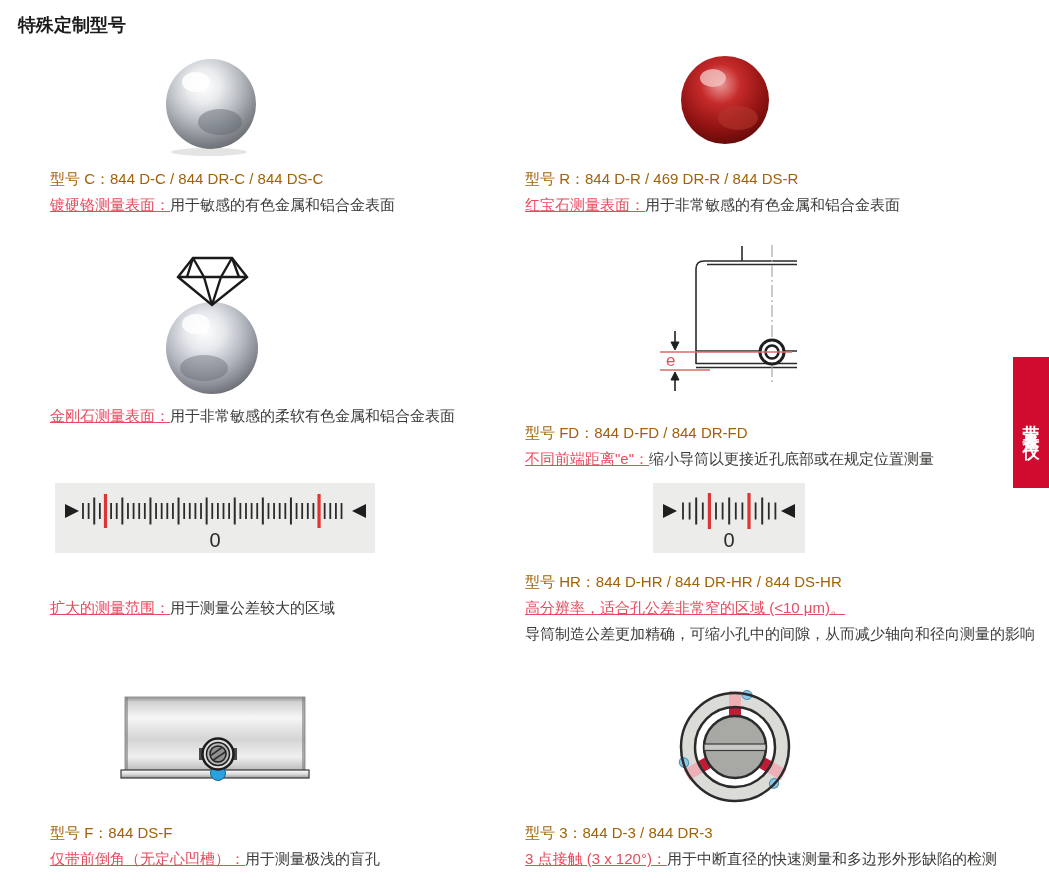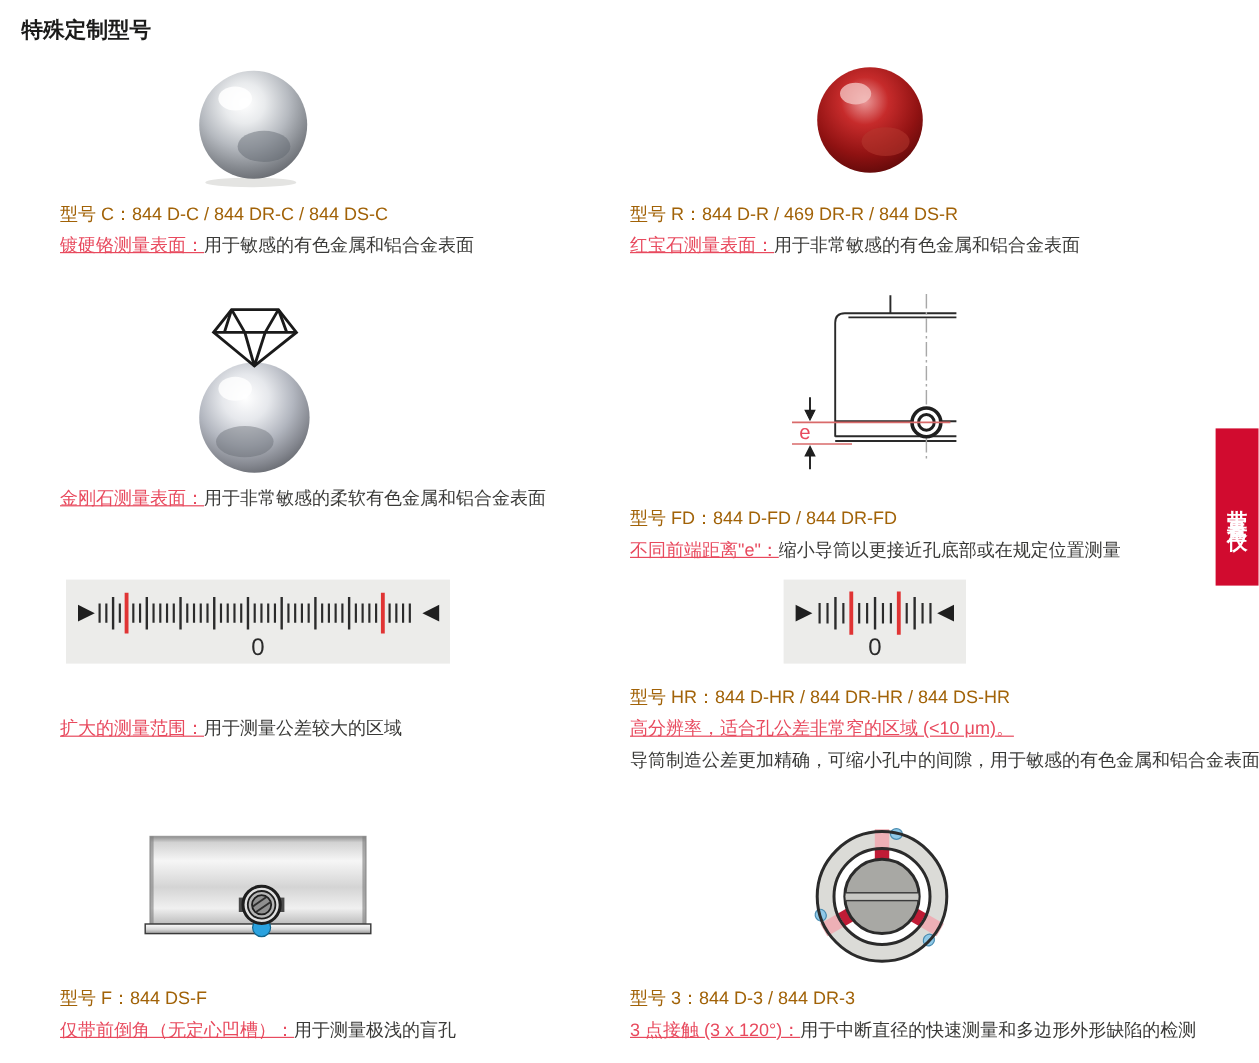--- a/index.html
+++ b/index.html
@@ -283,21 +283,21 @@
     <div><span class="red">不同前端距离"e"：</span><span>缩小导筒以更接近孔底部或在规定位置测量</span></div>
   </div>
 
   <div class="caption" style="left:50px;top:595px">
     <div><span class="red">扩大的测量范围：</span><span>用于测量公差较大的区域</span></div>
   </div>
 
   <div class="caption" style="left:525px;top:569px">
     <div class="model">型号 HR：844 D-HR / 844 DR-HR / 844 DS-HR</div>
     <div><span class="red">高分辨率，适合孔公差非常窄的区域 (&lt;10 μm)。</span><span></span></div>
-    <div class="note">导筒制造公差更加精确，可缩小孔中的间隙，用于敏感的有色金属和铝合金表面</div>
+    <div class="note">导筒制造公差更加精确，可缩小孔中的间隙，从而减少轴向和径向测量的影响</div>
   </div>
 
   <div class="caption" style="left:50px;top:820px">
     <div class="model">型号 F：844 DS-F</div>
     <div><span class="red">仅带前倒角（无定心凹槽）：</span><span>用于测量极浅的盲孔</span></div>
   </div>
 
   <div class="caption" style="left:525px;top:820px">
     <div class="model">型号 3：844 D-3 / 844 DR-3</div>
     <div><span class="red">3 点接触 (3 x 120°)：</span><span>用于中断直径的快速测量和多边形外形缺陷的检测</span></div>

